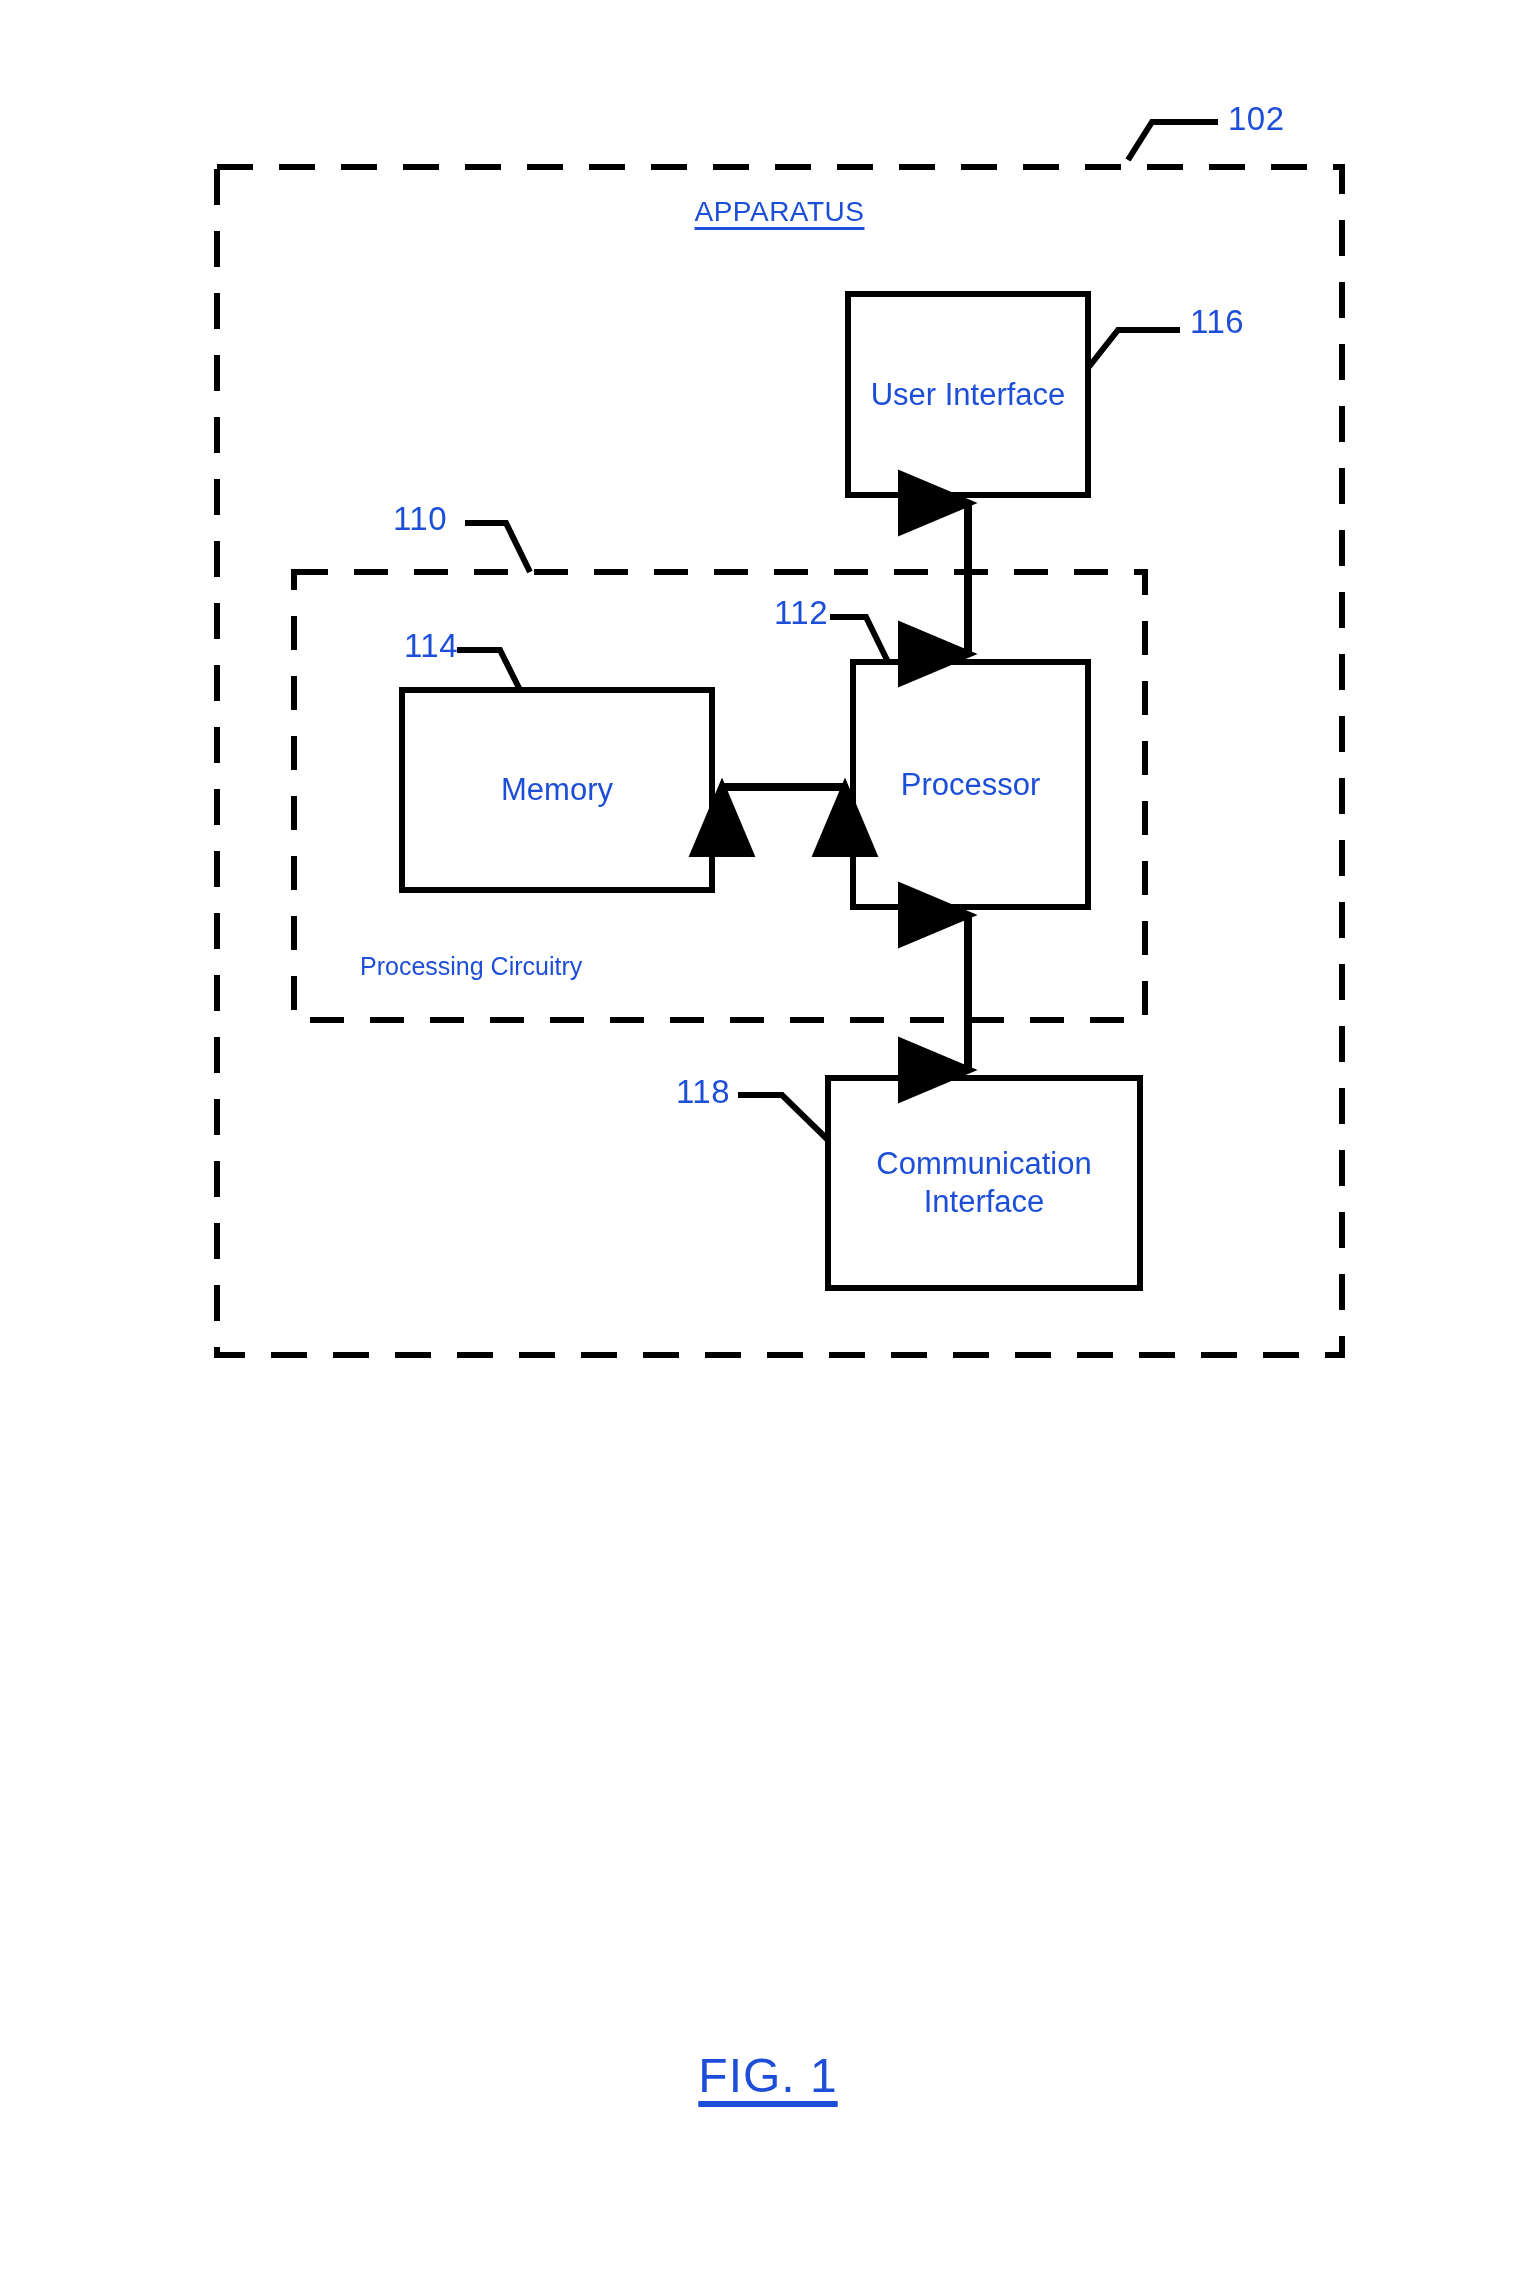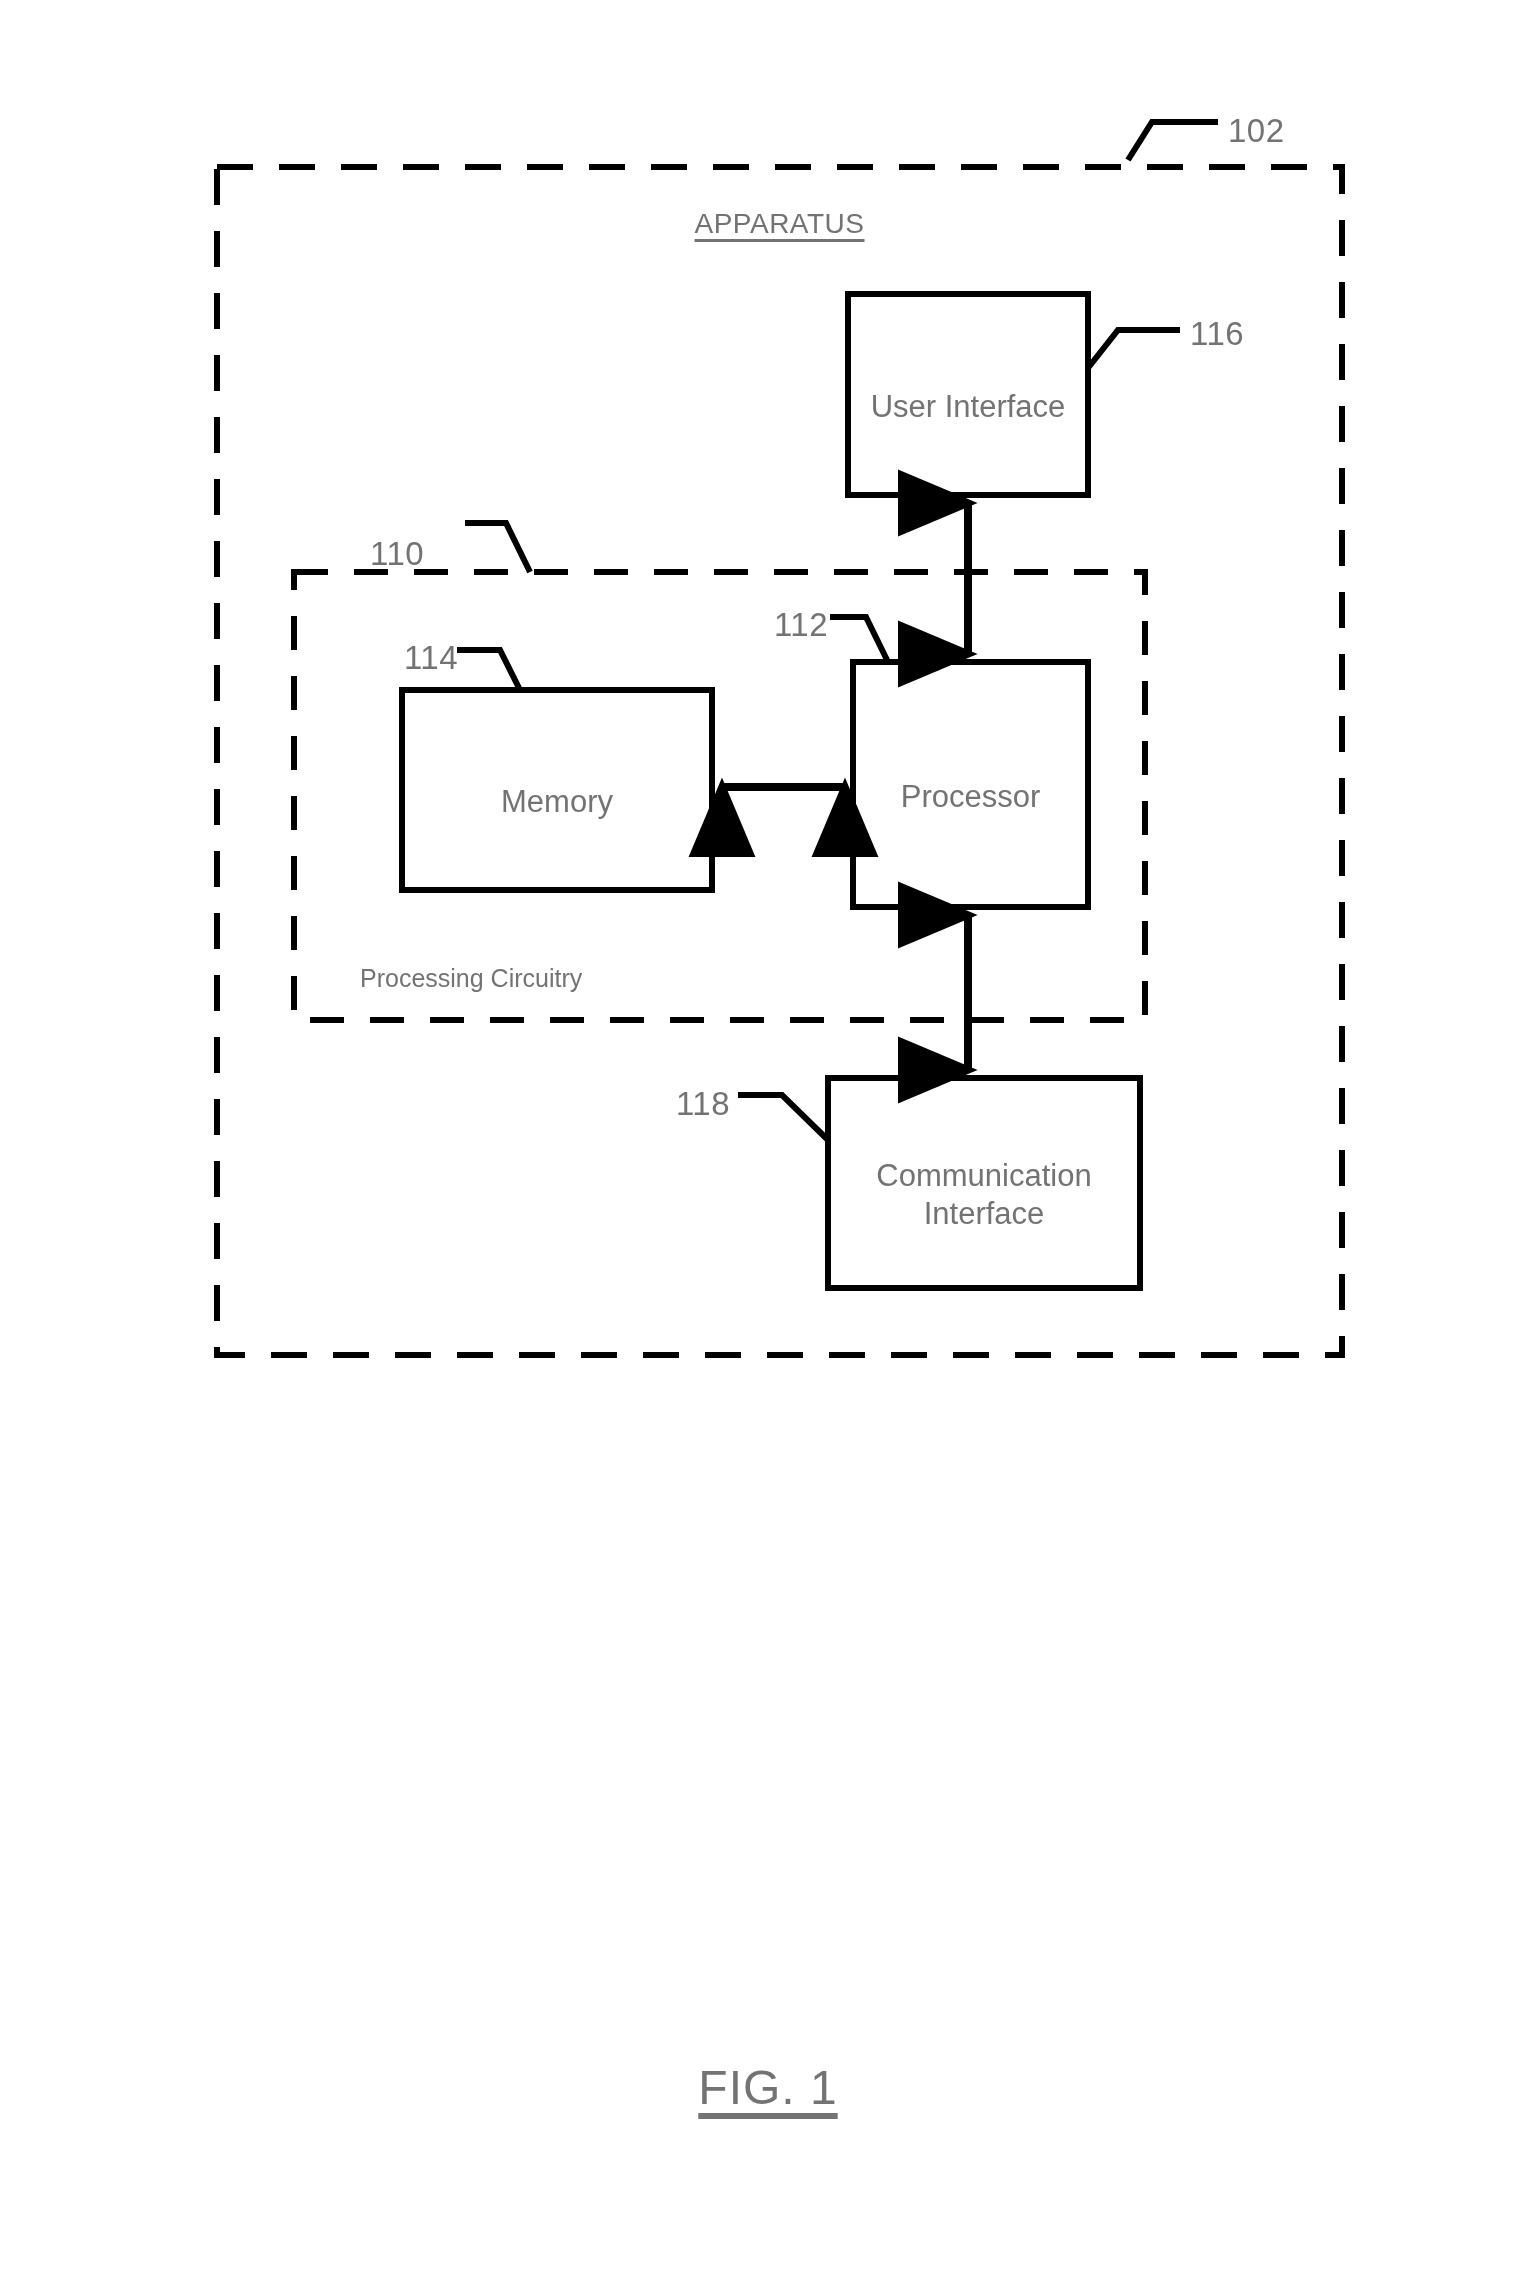--- a/index.html
+++ b/index.html
@@ -31,23 +31,22 @@
     width: 1536px;
     height: 2271px;
     display: block;
   }
 
   
   .txt {
     position: absolute;
     text-align: center;
     line-height: 1.18;
-    color: #737373;
+    color: #1d4ed8;
     white-space: nowrap;
-    margin-top: 12px;
     -webkit-font-smoothing: antialiased;
   }
 
   .apparatus-title {
     font-size: 28px;
     letter-spacing: 0.5px;
     text-decoration: underline;
     text-underline-offset: 6px;
     text-decoration-thickness: 3px;
   }
@@ -130,21 +129,21 @@
   </svg>
 
   <div class="txt apparatus-title" style="left:217px; top:195px; width:1125px;">APPARATUS</div>
 
   <div class="txt ref-num" style="left:1228px; top:100px; width:120px; text-align:left;">102</div>
 
   <div class="txt box-label centerbox" style="left:848px; top:294px; width:240px; height:201px;">User Interface</div>
 
   <div class="txt ref-num" style="left:1190px; top:303px; width:120px; text-align:left;">116</div>
 
-  <div class="txt ref-num" style="left:370px; top:523px; width:100px; text-align:left;">110</div>
+  <div class="txt ref-num" style="left:370px; top:500px; width:100px; text-align:center;">110</div>
 
   <div class="txt ref-num" style="left:358px; top:627px; width:100px; text-align:right;">114</div>
 
   <div class="txt ref-num" style="left:728px; top:594px; width:100px; text-align:right;">112</div>
 
   <div class="txt box-label centerbox" style="left:853px; top:662px; width:235px; height:245px;">Processor</div>
 
   <div class="txt box-label centerbox" style="left:402px; top:690px; width:310px; height:200px;">Memory</div>
 
   <div class="txt region-label" style="left:360px; top:952px; width:600px; text-align:left;">Processing Circuitry</div>

